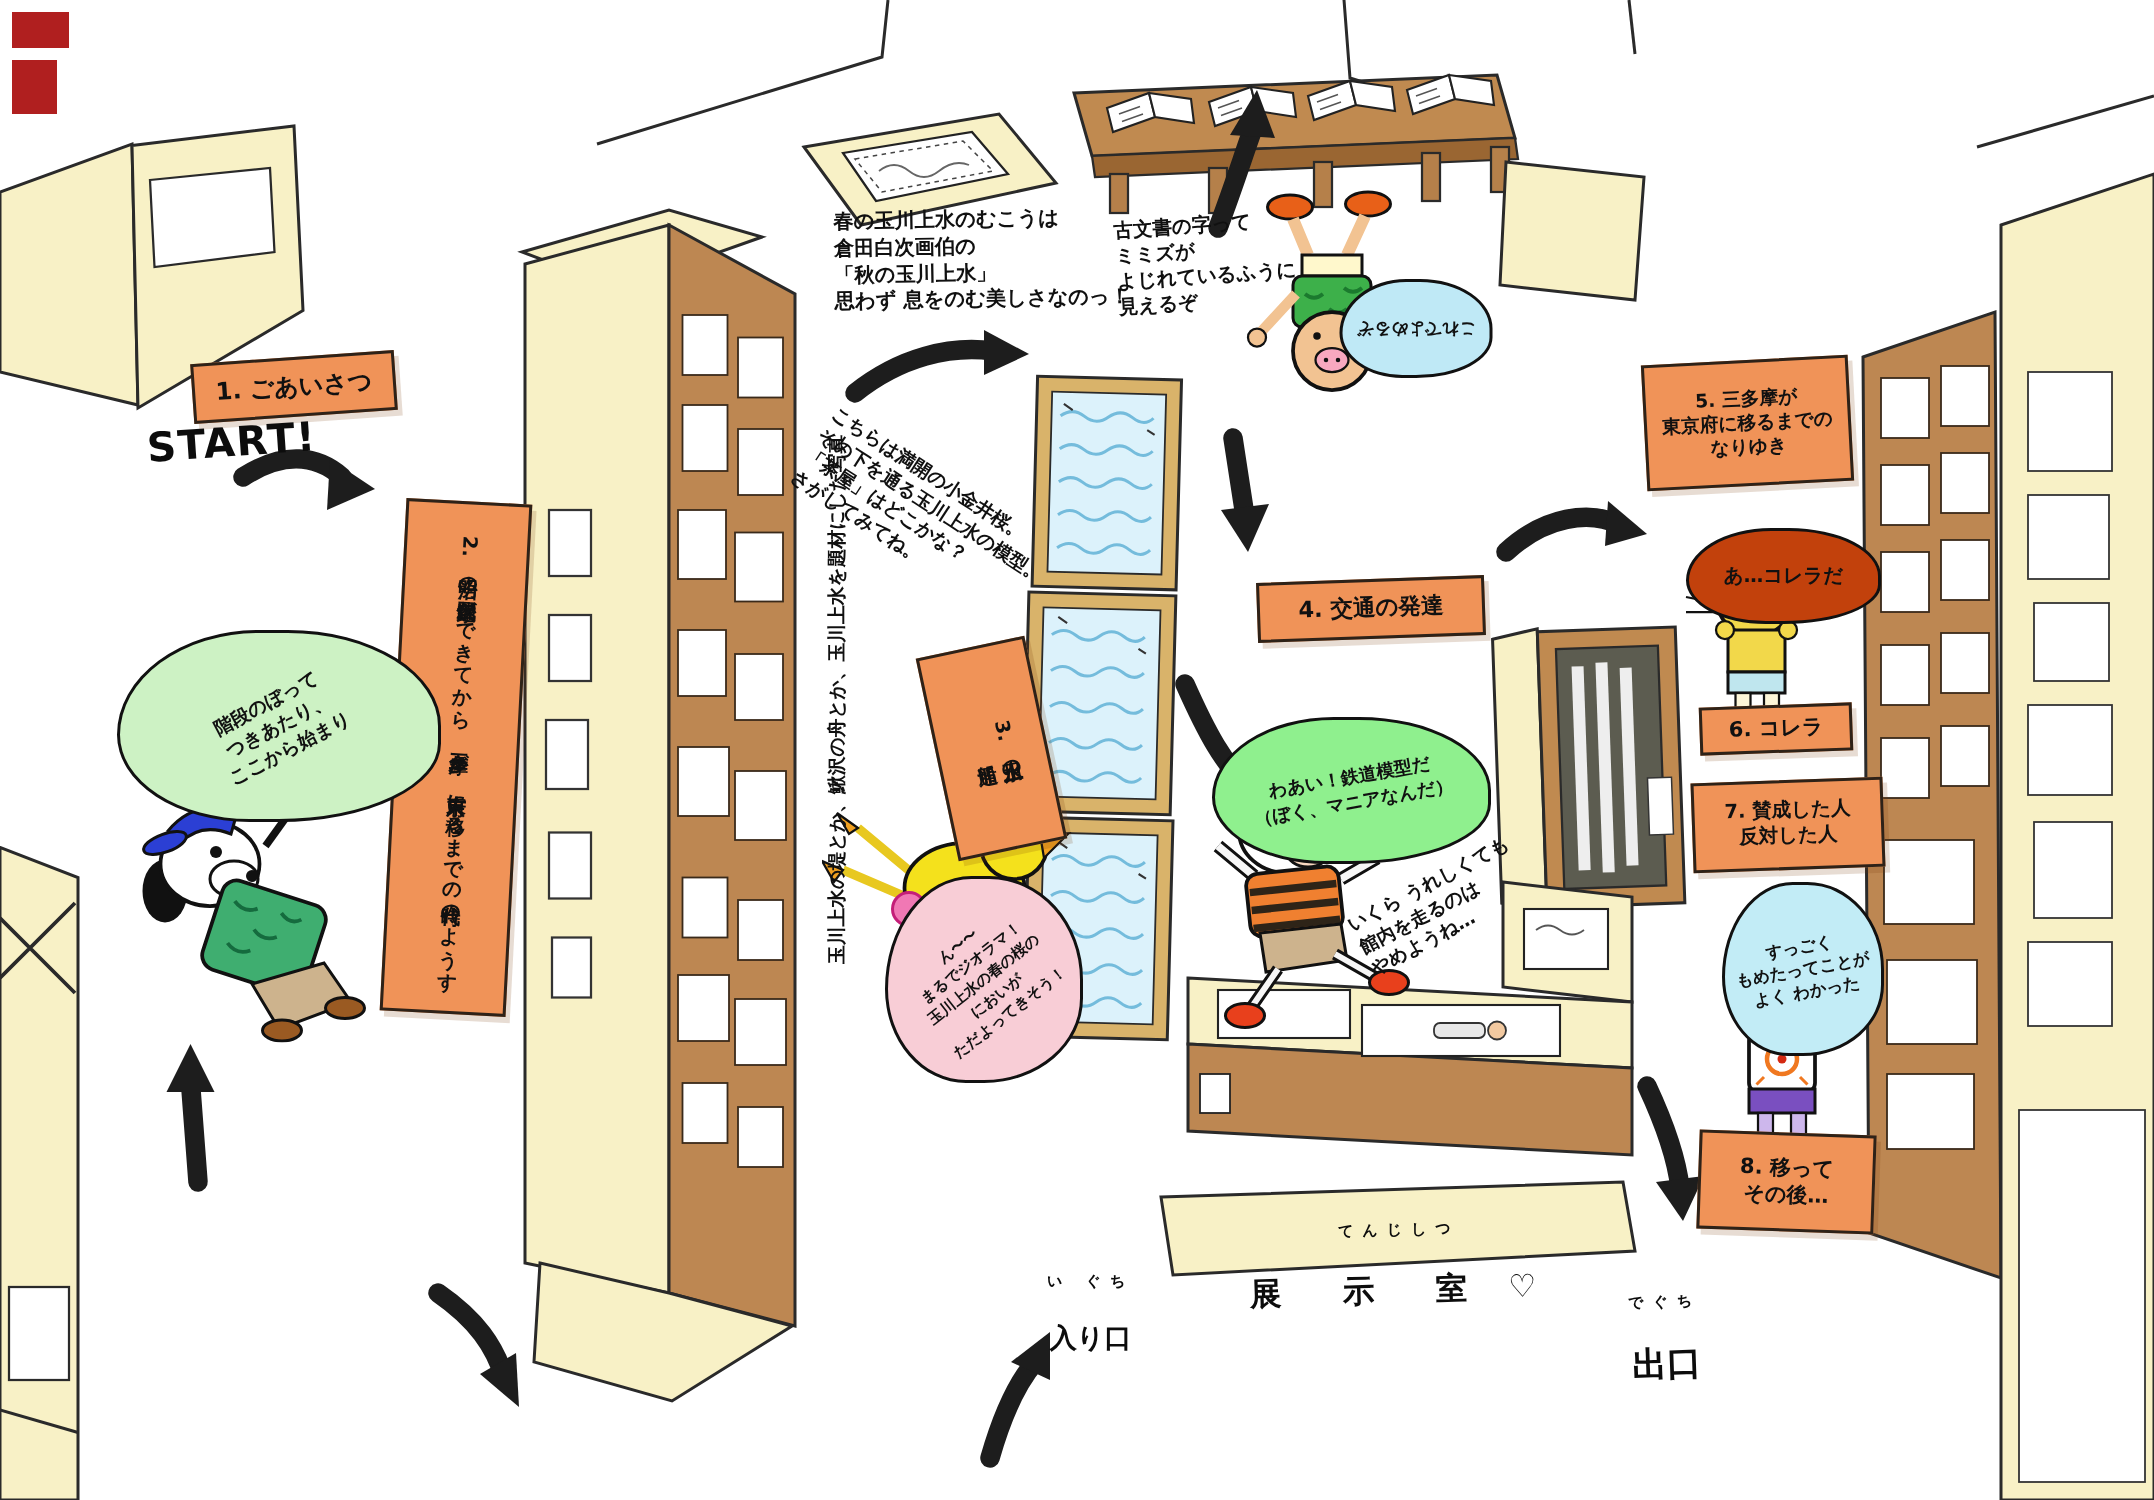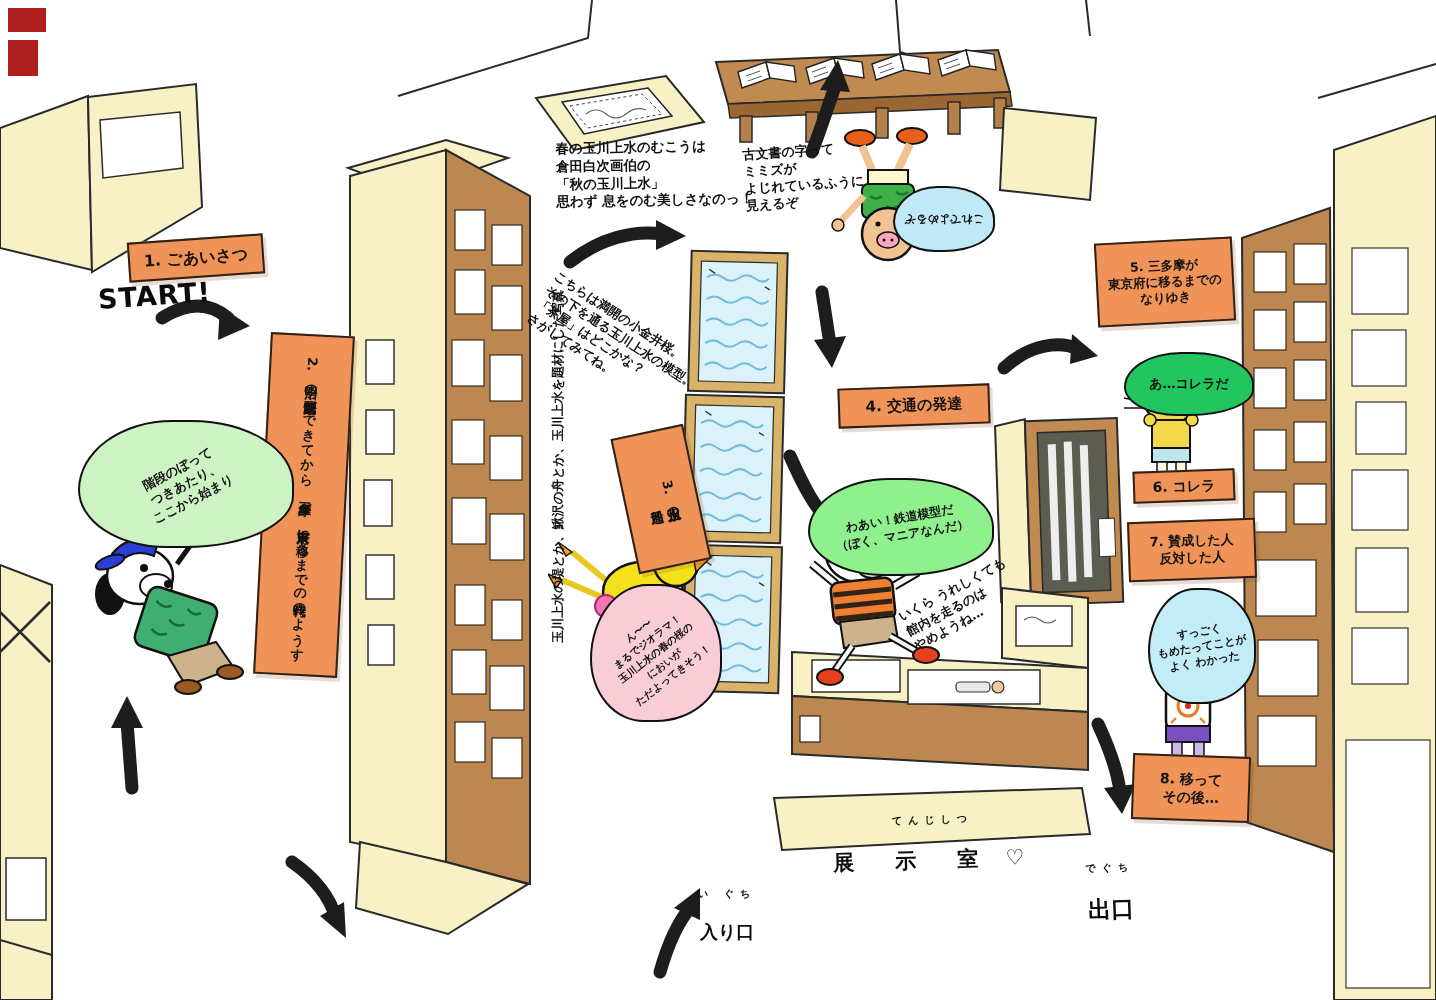--- a/index.html
+++ b/index.html
@@ -369,21 +369,21 @@
   <span style="transform:rotate(-38deg);font-size:10px">ん〜〜
 まるでジオラマ！
 玉川上水の春の桜の
 においが
 ただよってきそう！</span>
 </div>
 <div class="bubble" style="left:808px;top:478px;width:182px;height:94px;background:#8ff08e">
   <span style="transform:rotate(-10deg);font-size:12px">わあい！鉄道模型だ
 （ぼく、マニアなんだ）</span>
 </div>
-<div class="bubble" style="left:1124px;top:352px;width:126px;height:60px;background:#22c55e">
+<div class="bubble" style="left:1124px;top:352px;width:126px;height:60px;background:#c2410c">
   <span style="font-size:13px">あ…コレラだ</span>
 </div>
 <div class="bubble" style="left:1148px;top:588px;width:104px;height:112px;background:#c2ecf6">
   <span style="transform:rotate(-10deg);font-size:11px">すっごく
 もめたってことが
 よく わかった</span>
 </div>
 
 <div class="note" style="left:556px;top:138px;width:250px;font-size:13.5px;transform:rotate(-1deg)">春の玉川上水のむこうは
 倉田白次画伯の
@@ -402,21 +402,21 @@
 館内を走るのは
 やめようね…</div>
 
 <div class="sign" style="left:98px;top:280px;font-size:27px;letter-spacing:1px;transform:rotate(-4deg)">START!</div>
 
 <div class="sign" style="left:808px;top:794px;width:250px;transform:rotate(-1.7deg)">
   <span class="furi">てんじしつ</span>
   <span style="font-size:21px;letter-spacing:10px">展　示　室 ♡</span>
 </div>
 
-<div class="sign" style="left:698px;top:868px">
+<div class="sign" style="left:698px;top:828px">
   <span class="furi">い ぐち</span>
   <span style="font-size:18px">入り口</span>
 </div>
 
 <div class="sign" style="left:1086px;top:842px;transform:rotate(-2deg)">
   <span class="furi">でぐち</span>
   <span style="font-size:23px">出口</span>
 </div>
 
 </div>

